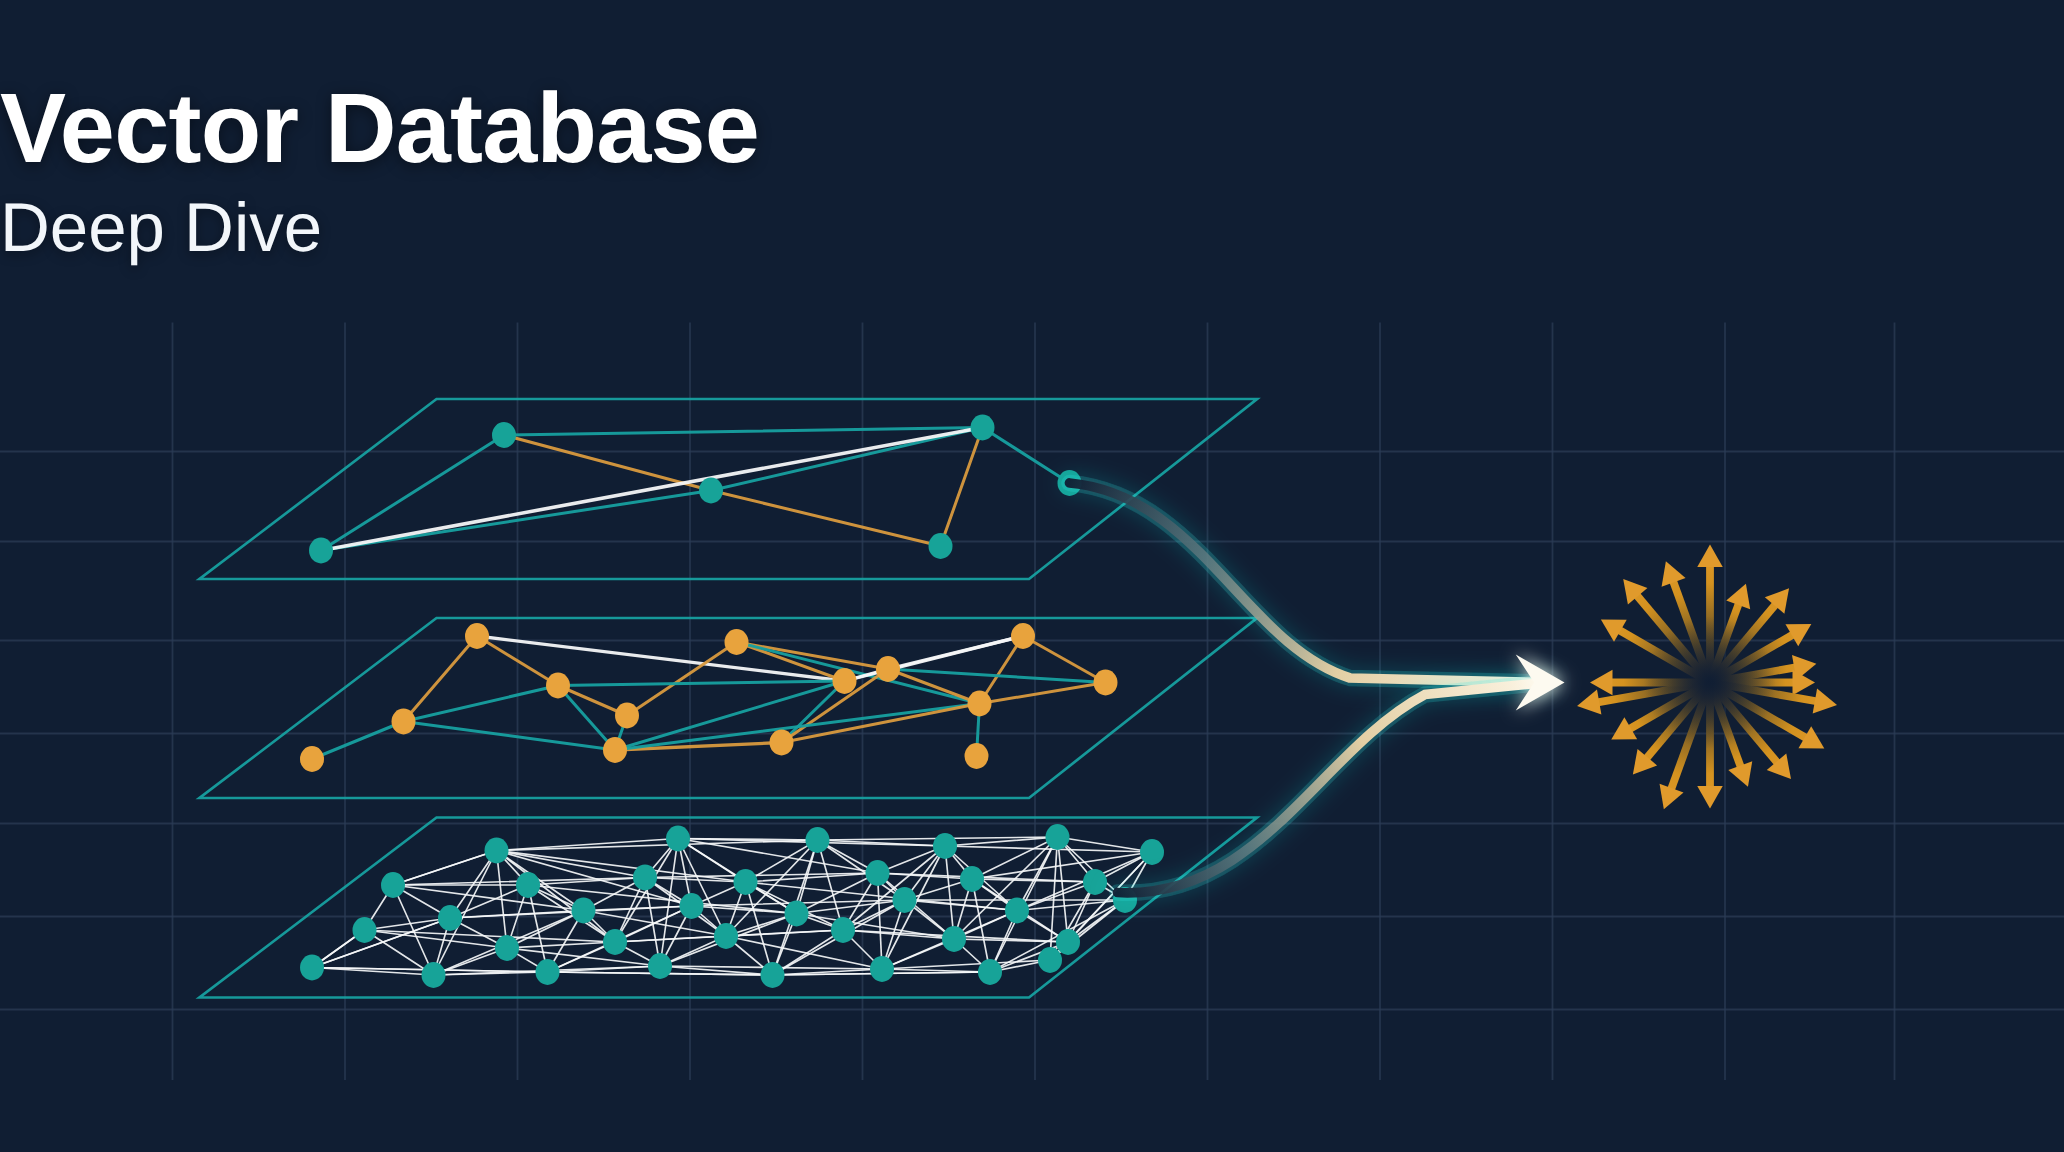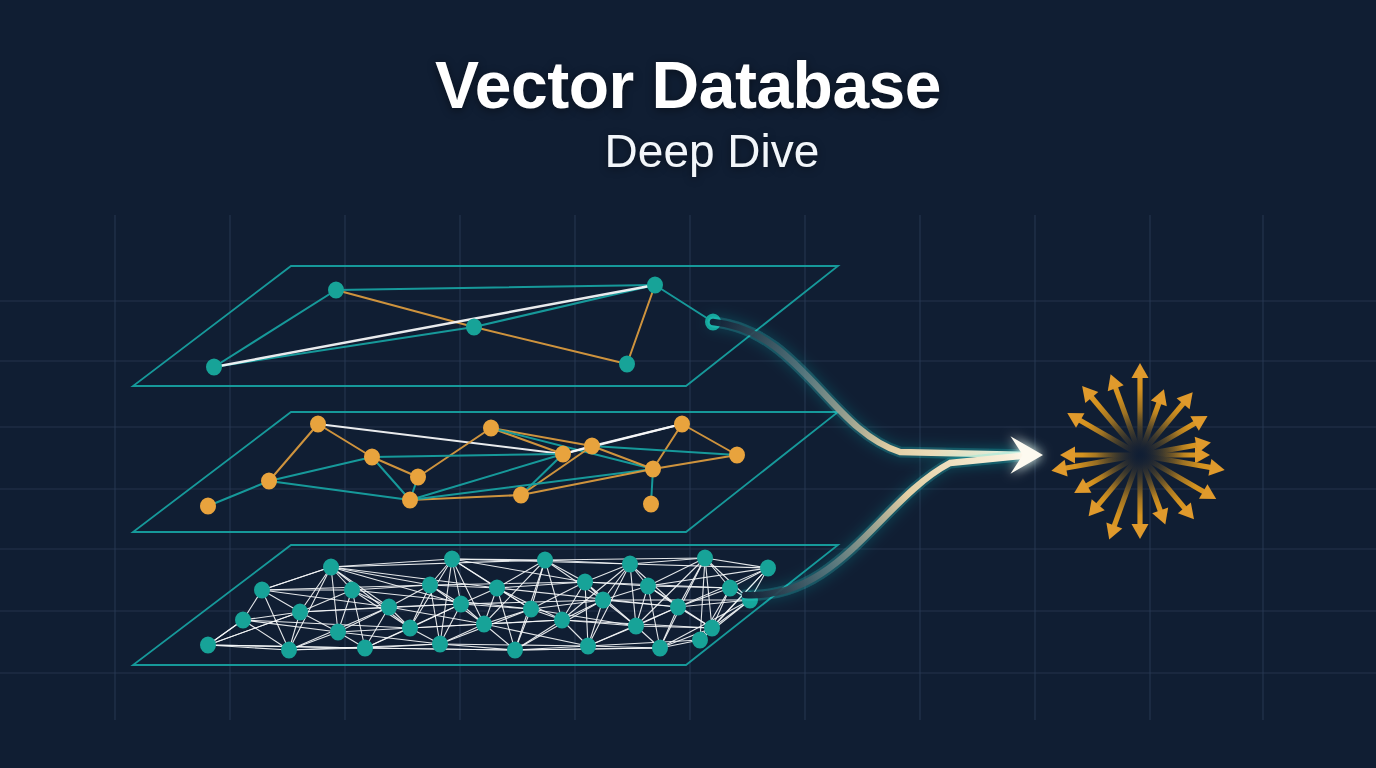--- a/index.html
+++ b/index.html
@@ -22,21 +22,21 @@
     position: absolute;
     top: 0; left: 0;
     width: 1376px;
     height: 768px;
     display: block;
   }
   #title-block {
     position: absolute;
     top: 0; left: 0;
     width: 1376px;
-    text-align: center;
+    text-align: left;
     pointer-events: none;
   }
   #title-main {
     margin: 0;
     padding-top: 52px;
     font-size: 66px;
     font-weight: bold;
     letter-spacing: -0.5px;
     color: #ffffff;
     line-height: 1.02;
@@ -45,21 +45,20 @@
   }
   #title-sub {
     margin: 0;
     padding-top: 8px;
     font-size: 46px;
     font-weight: 300;
     color: #f2f6fa;
     line-height: 1.05;
     text-shadow: 0 2px 8px rgba(0,0,0,0.40);
     font-family: "Liberation Sans", sans-serif;
-    padding-left: 48px;
   }
 </style>
 </head>
 <body>
 
 <div id="stage" style="background: rgb(16, 30, 51);">
 
   <svg id="bg-svg" viewBox="0 0 1376 768" xmlns="http://www.w3.org/2000/svg" aria-hidden="true">
     <rect id="bg-rect" x="0" y="0" width="1376" height="768" fill="#101e33"></rect>
     <g id="grid-group">

